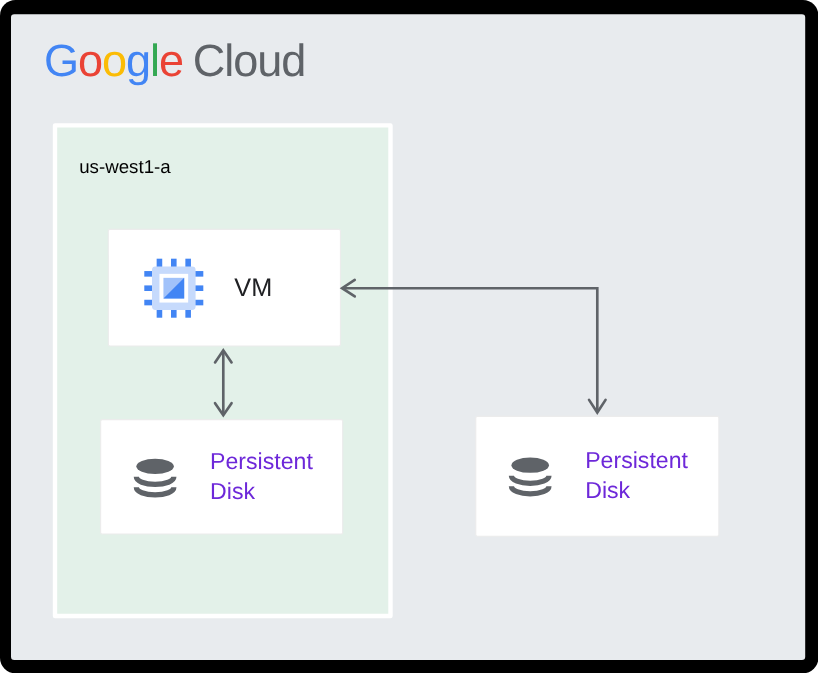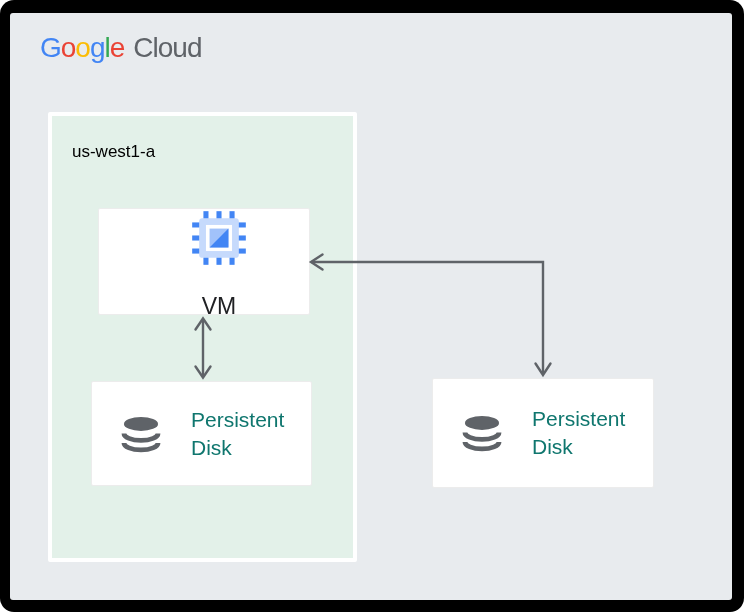--- a/index.html
+++ b/index.html
@@ -19,21 +19,21 @@
     height: 587px;
     background: #E8EBEE;
     border-radius: 3px;
     overflow: hidden;
   }
   
   .logo {
     position: absolute;
     left: 30px;
     top: 20px;
-    font-size: 28px;
+    font-size: 41px;
     font-weight: 500;
     letter-spacing: -1px;
     white-space: nowrap;
     line-height: 1.1;
   }
   .logo .cloud { color:#5F6368; margin-left: 9px; }
   
   .zone {
     position: absolute;
     top: 99px;
@@ -56,25 +56,25 @@
   
   .node {
     position: absolute;
     background: #FFFFFF;
     border: 1px solid #ECECEC;
     border-radius: 2px;
     box-sizing: border-box;
     display: flex;
     align-items: center;
   }
-  .vm-node   { left: 88px;  top: 195px; width: 212px; height: 107px; padding-left: 30px; gap: 26px; flex-direction: column; }
+  .vm-node   { left: 88px;  top: 195px; width: 212px; height: 107px; padding-left: 30px; gap: 26px; }
   .disk-node-a { left: 81px;  top: 368px; width: 221px; height: 105px; padding-left: 27px; gap: 28px; }
   .disk-node-b { left: 422px; top: 365px; width: 222px; height: 110px; padding-left: 27px; gap: 28px; }
   .vm-label   { font-size: 23px; color: #202124; }
-  .disk-label { font-size: 21px; color: #0f766e; line-height: 1.32; width: 112px; }
+  .disk-label { font-size: 21px; color: #6d28d9; line-height: 1.32; width: 112px; }
   .caption {
     position: absolute;
     left: 433px;
     top: 485px;
     width: 200px;
     text-align: center;
     font-size: 19px;
     color: #5F6368;
   }
   .arrows { position: absolute; left: 0; top: 0; pointer-events: none; }

